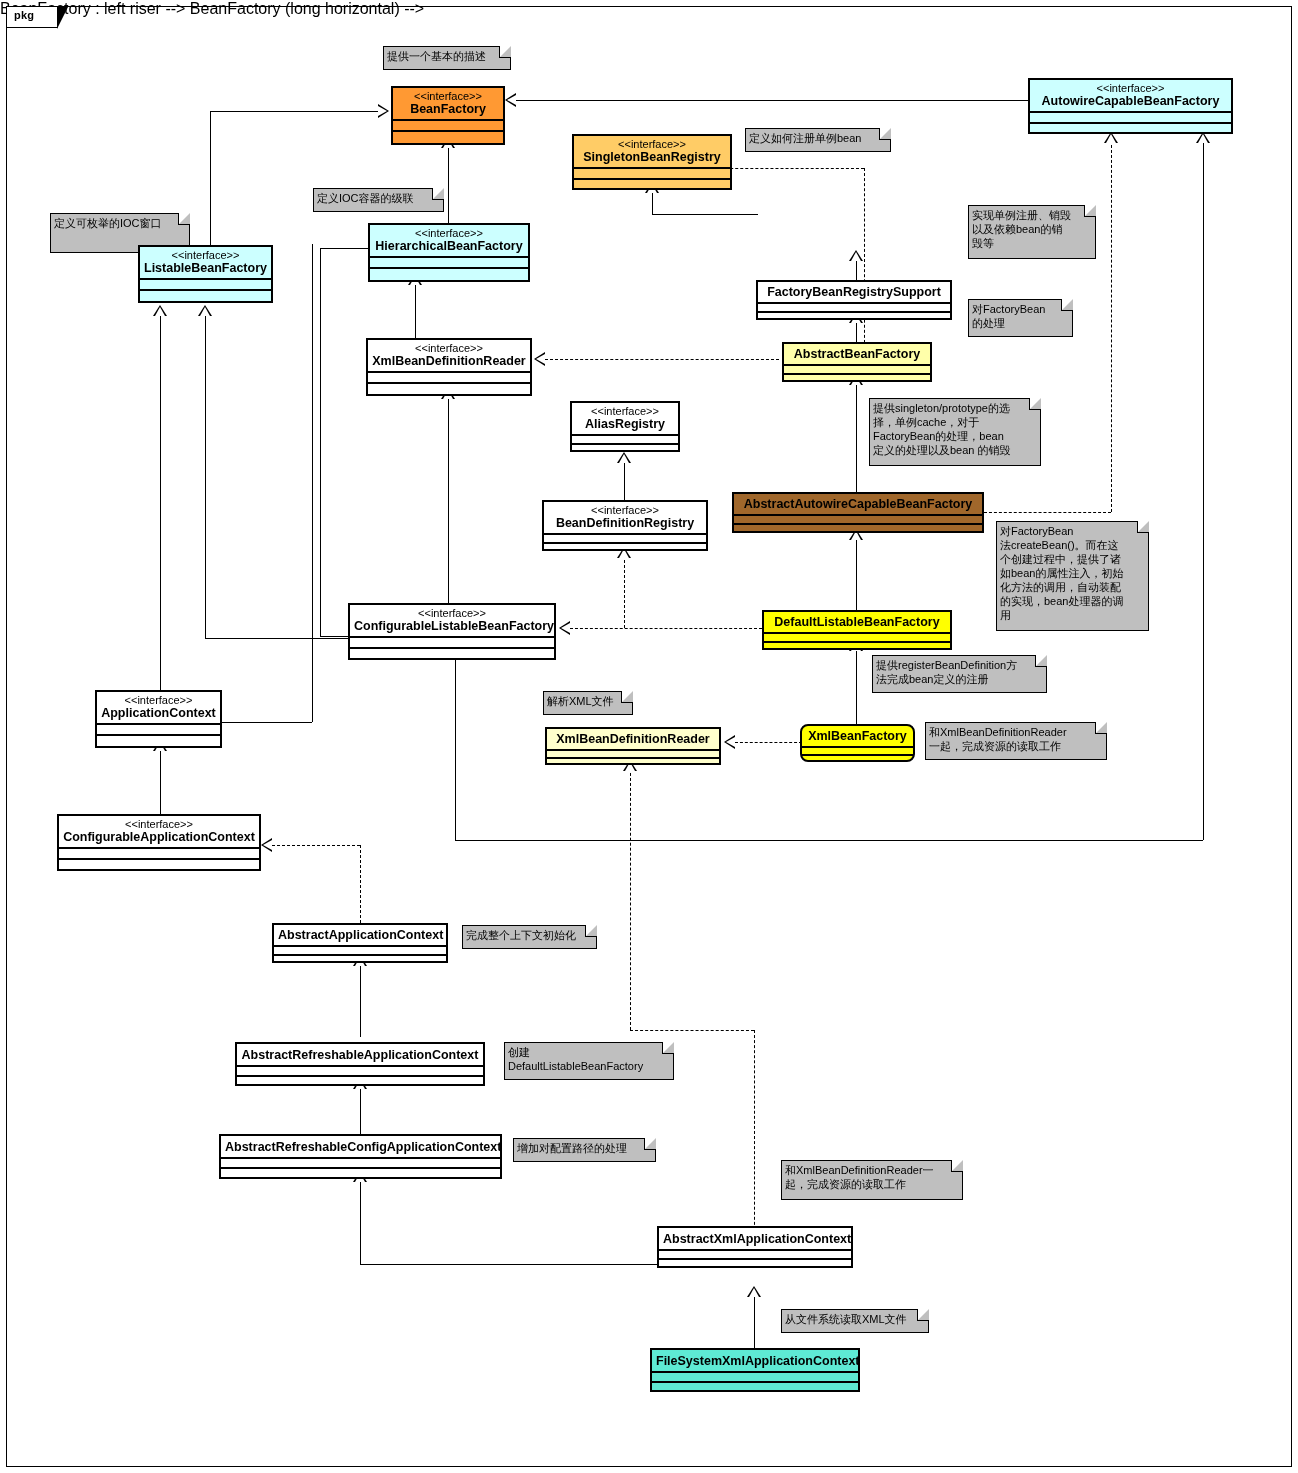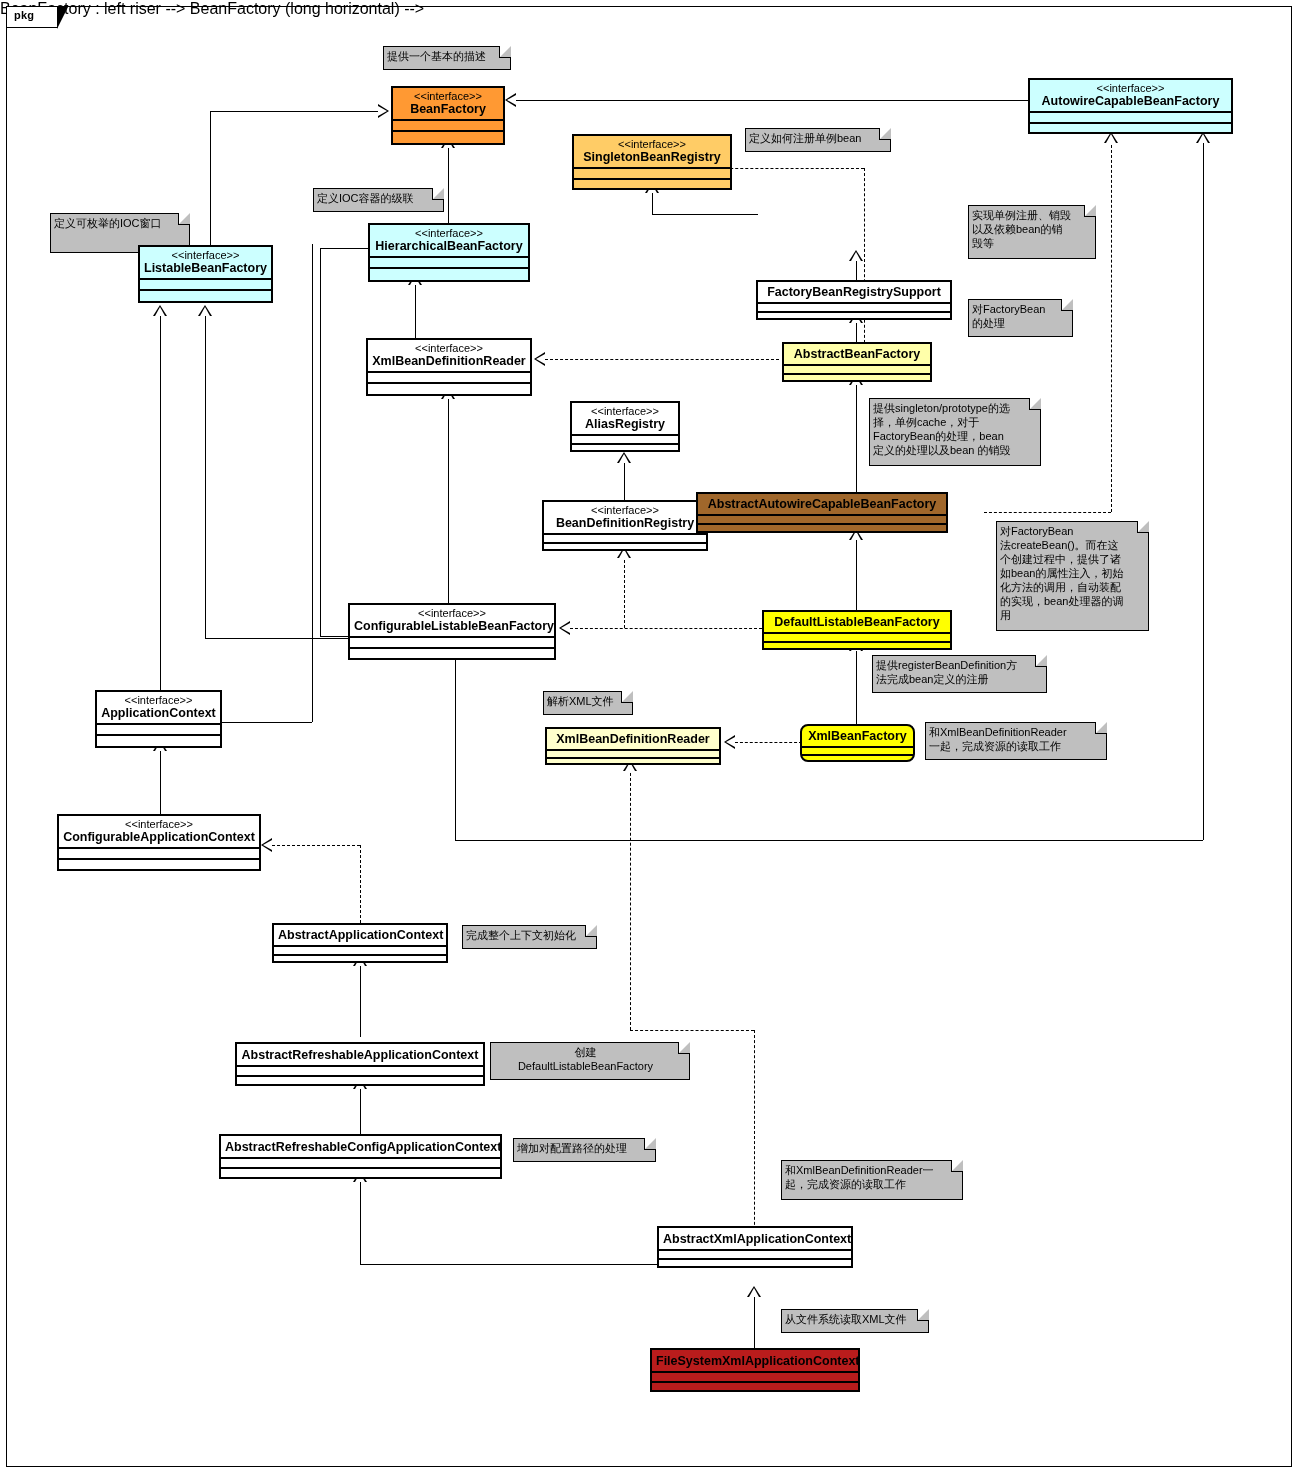--- a/index.html
+++ b/index.html
@@ -278,21 +278,21 @@
     <span class="fold"></span>
     <div>和XmlBeanDefinitionReader</div>
     <div>一起，完成资源的读取工作</div>
   </div>
 
   <div class="note" style="left:462px;top:925px;width:135px;height:24px;">
     <span class="fold"></span>
     <div>完成整个上下文初始化</div>
   </div>
 
-  <div class="note" style="left:490px;top:1042px;width:200px;height:38px;text-align:center;">
+  <div class="note" style="left:504px;top:1042px;width:170px;height:38px;">
     <span class="fold"></span>
     <div>创建</div>
     <div>DefaultListableBeanFactory</div>
   </div>
 
   <div class="note" style="left:513px;top:1138px;width:143px;height:24px;">
     <span class="fold"></span>
     <div>增加对配置路径的处理</div>
   </div>
 
@@ -403,21 +403,21 @@
   <div class="cls" style="left:542px;top:500px;width:166px;height:51px;background:#FFFFFF;">
     <div class="hdr">
       <span class="stereo">&lt;&lt;interface&gt;&gt;</span>
       <span class="nm">BeanDefinitionRegistry</span>
     </div>
     <div class="sep" style="height:7px;"></div>
     <div class="sep2" style="height:7px;"></div>
   </div>
 
   
-  <div class="cls" style="left:696px;top:492px;width:252px;height:41px;background:#A0672B;">
+  <div class="cls" style="left:732px;top:492px;width:252px;height:41px;background:#A0672B;">
     <div class="hdr" style="padding-top:3px;">
       <span class="nm">AbstractAutowireCapableBeanFactory</span>
     </div>
     <div class="sep" style="height:7px;"></div>
     <div class="sep2" style="height:7px;"></div>
   </div>
 
   
   <div class="cls" style="left:348px;top:603px;width:208px;height:57px;background:#FFFFFF;">
     <div class="hdr">
@@ -505,21 +505,21 @@
   
   <div class="cls" style="left:657px;top:1226px;width:196px;height:42px;background:#FFFFFF;">
     <div class="hdr" style="padding-top:4px;">
       <span class="nm">AbstractXmlApplicationContext</span>
     </div>
     <div class="sep" style="height:7px;"></div>
     <div class="sep2" style="height:7px;"></div>
   </div>
 
   
-  <div class="cls" style="left:650px;top:1348px;width:210px;height:44px;background:#b91c1c;">
+  <div class="cls" style="left:650px;top:1348px;width:210px;height:44px;background:#5eead4;">
     <div class="hdr" style="padding-top:4px;">
       <span class="nm">FileSystemXmlApplicationContext</span>
     </div>
     <div class="sep" style="height:8px;"></div>
     <div class="sep2" style="height:8px;"></div>
   </div>
 
 </div>
 
 </body></html>

